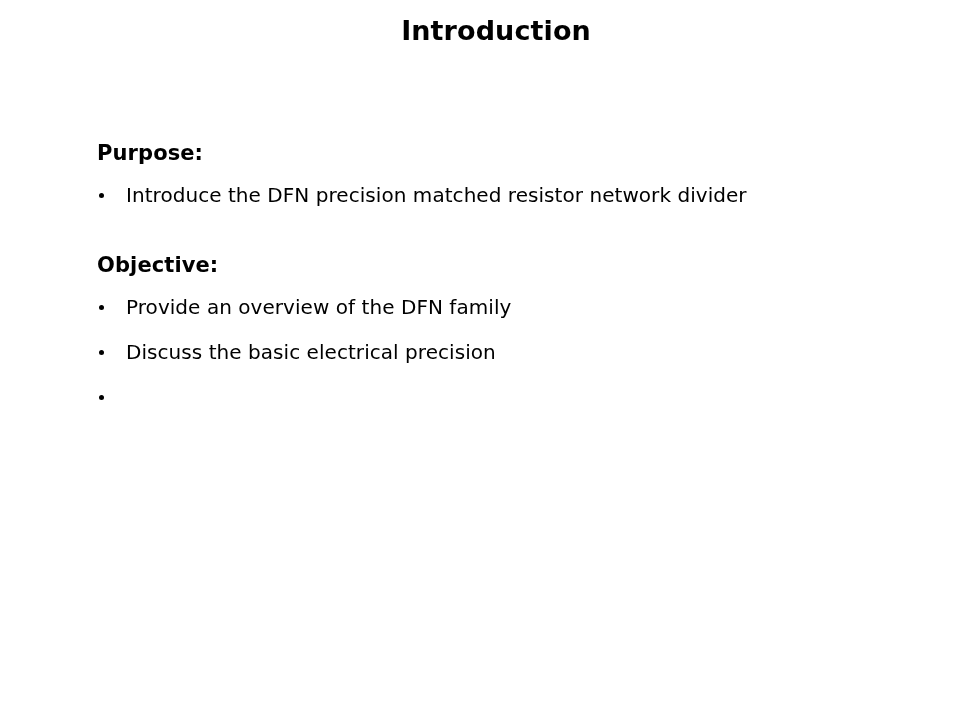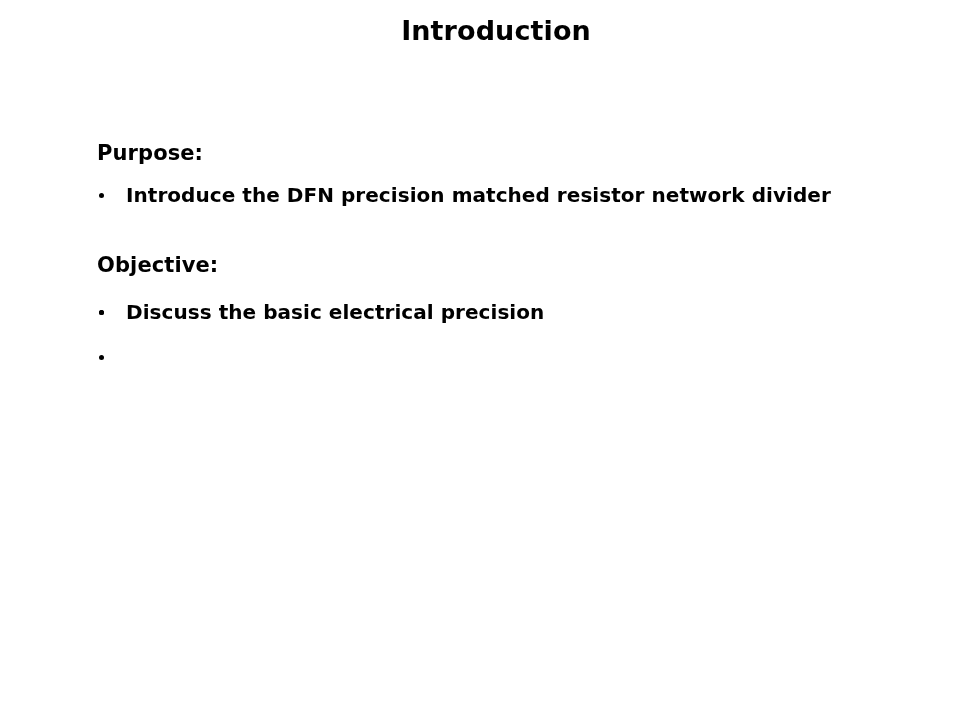--- a/index.html
+++ b/index.html
@@ -55,21 +55,21 @@
     letter-spacing: 0.1px;
   }
   .bullet-list {
     list-style: none;
     margin: 0;
     padding: 0;
   }
   .bullet-item {
     position: relative;
     font-size: 20px;
-    font-weight: bold;
+    font-weight: normal;
     line-height: 26px;
     color: #000000;
     padding-left: 29px;
     margin-bottom: 19px;
     letter-spacing: 0.05px;
     white-space: nowrap;
   }
   .bullet-item:last-child {
     margin-bottom: 0;
   }
@@ -103,20 +103,21 @@
           <span class="bullet-text">Introduce the DFN precision matched resistor network divider</span>
         </li>
       </ul>
     </div>
 
     <div class="section">
       <div class="section-heading">Objective:</div>
       <ul class="bullet-list">
         <li class="bullet-item">
           <span class="bullet-dot"></span>
+          <span class="bullet-text">Provide an overview of the DFN family</span>
         </li>
         <li class="bullet-item">
           <span class="bullet-dot"></span>
           <span class="bullet-text">Discuss the basic electrical precision</span>
         </li>
         <li class="bullet-item">
           <span class="bullet-dot"></span>
         </li>
       </ul>
     </div>

